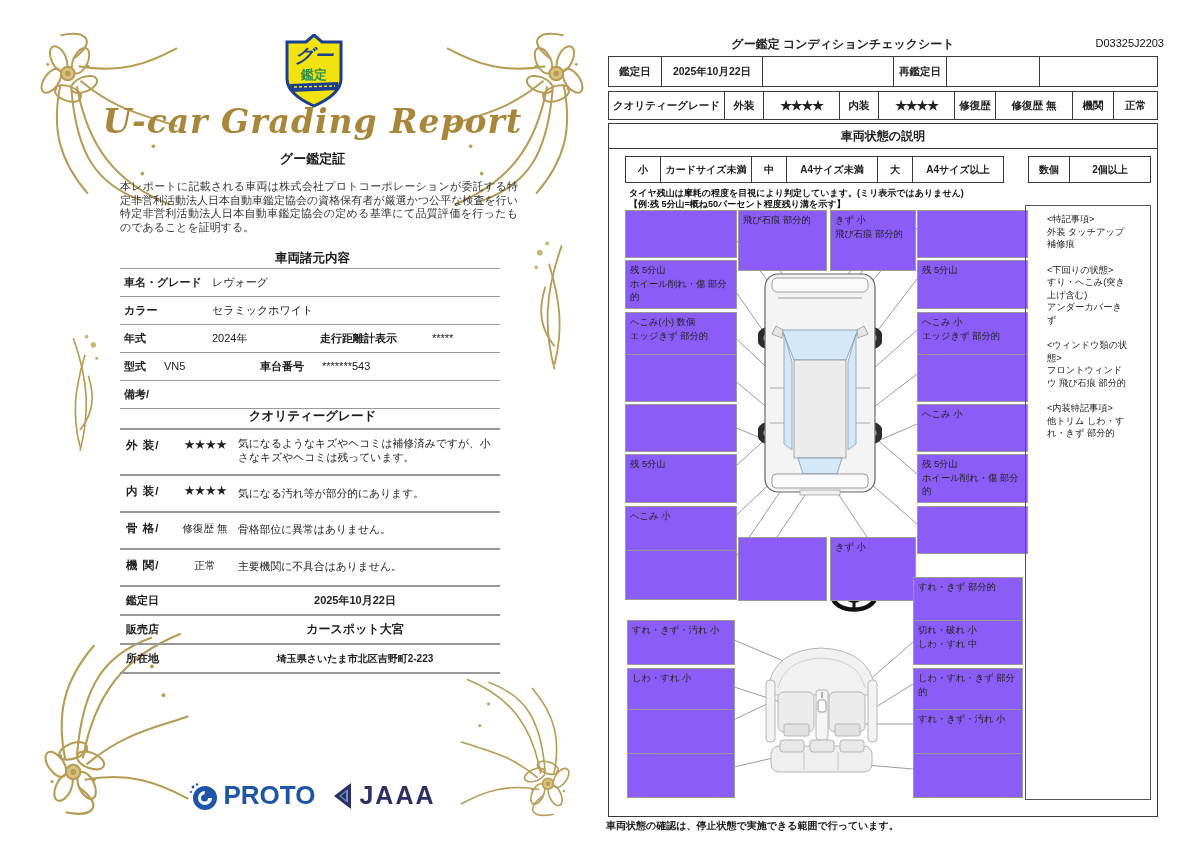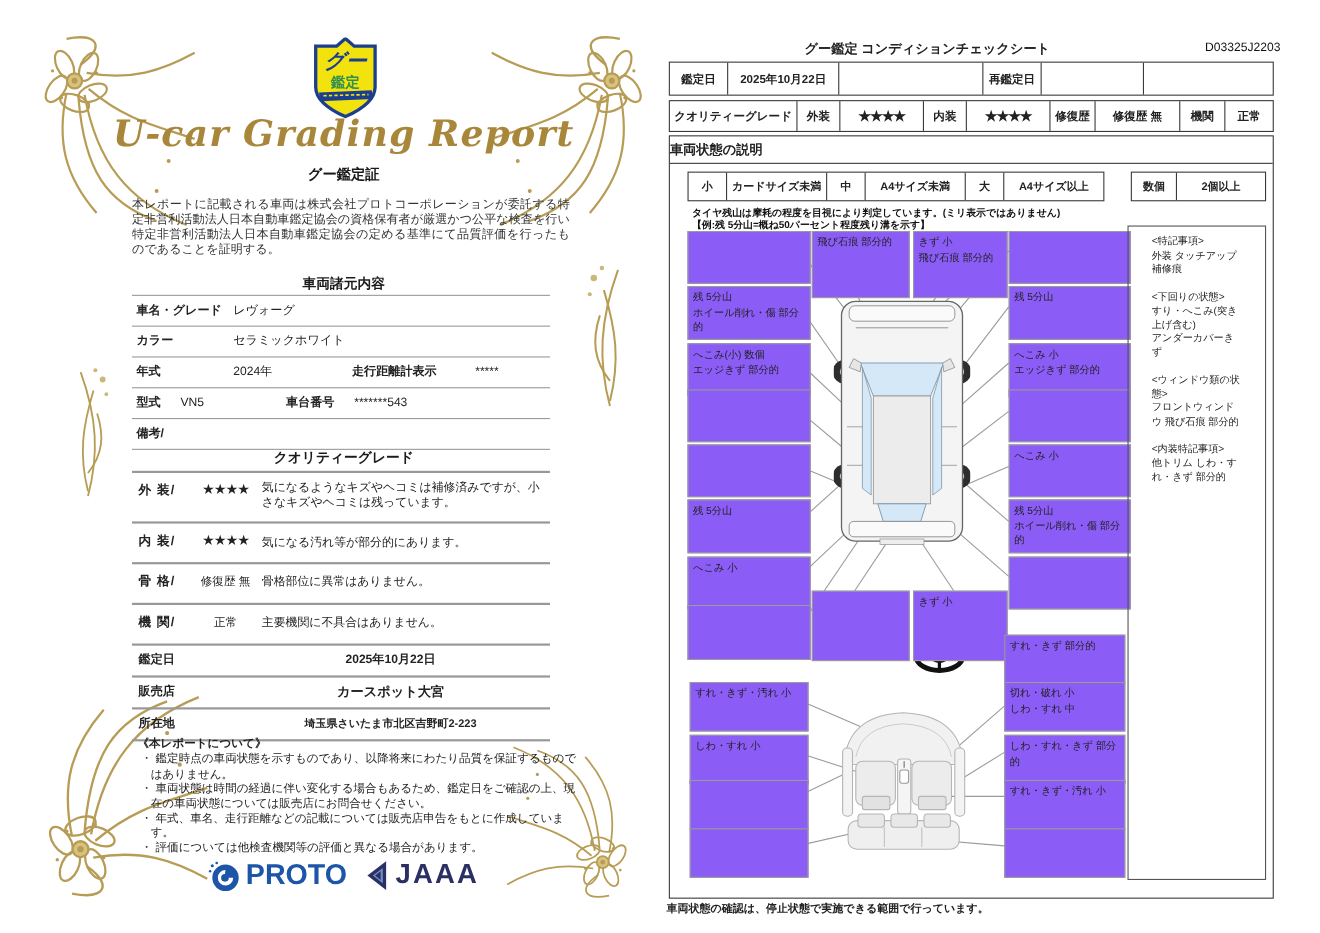--- a/index.html
+++ b/index.html
@@ -37,21 +37,21 @@
   
   .rp{position:absolute;left:598px;top:30px;width:570px;height:805px;background:#fff;}
   .rp-title{position:absolute;left:0;top:6px;width:490px;text-align:center;font-size:12px;font-weight:bold;}
   .rp-code{position:absolute;right:4px;top:7px;font-size:11px;color:#111;}
   .tbl{position:absolute;display:flex;border:1px solid #3a3a3a;background:#fff;}
   .tc{display:flex;align-items:center;justify-content:center;border-left:1px solid #3a3a3a;
       font-size:10.5px;font-weight:bold;white-space:nowrap;overflow:hidden;}
   .tc:first-child{border-left:none;}
   .tc.star{font-size:13px;letter-spacing:-1px;}
   .bigbox{position:absolute;left:10px;top:93px;width:548px;height:692px;border:1.5px solid #3a3a3a;}
-  .bb-head{position:absolute;left:0;top:0;width:100%;height:24px;line-height:24px;
+  .bb-head{position:absolute;left:0;top:0;width:100%;height:24px;line-height:24px;text-align:center;
            font-size:12px;font-weight:bold;border-bottom:1.5px solid #3a3a3a;}
   .leg{position:absolute;display:flex;border:1px solid #3a3a3a;height:25px;}
   .lc{display:flex;align-items:center;justify-content:center;border-left:1px solid #3a3a3a;
       font-size:10px;font-weight:bold;white-space:nowrap;}
   .lc:first-child{border-left:none;}
   .tnote{position:absolute;font-size:9px;font-weight:bold;color:#111;white-space:nowrap;}
   .abox{position:absolute;border:1px solid #9a9a9a;background:#8b5cf6;font-size:9.3px;line-height:13.5px;
         padding:3px 4px;color:#222;overflow:hidden;}
   .npanel{position:absolute;left:416px;top:81px;width:126px;height:595px;border:1px solid #555;
           padding:7px 21px;box-sizing:border-box;font-size:9.2px;line-height:12.5px;}
@@ -194,27 +194,20 @@
       <div class="irow">
         <span class="glbl">販売店</span>
         <span class="ival" style="font-size:12px;">カースポット大宮</span>
       </div>
       <div class="irow">
         <span class="glbl">所在地</span>
         <span class="ival" style="font-size:10px;">埼玉県さいたま市北区吉野町2-223</span>
       </div>
     </div>
 
-    <div class="about">
-      <div class="ah">《本レポートについて》</div>
-      <div class="ai">・ 鑑定時点の車両状態を示すものであり、以降将来にわたり品質を保証するものではありません。</div>
-      <div class="ai">・ 車両状態は時間の経過に伴い変化する場合もあるため、鑑定日をご確認の上、現在の車両状態については販売店にお問合せください。</div>
-      <div class="ai">・ 年式、車名、走行距離などの記載については販売店申告をもとに作成しています。</div>
-      <div class="ai">・ 評価については他検査機関等の評価と異なる場合があります。</div>
-    </div>
 
     <div class="logos">
       <div class="proto-wrap">
         <svg width="30" height="30" viewBox="0 0 30 30">
           <circle cx="16" cy="17" r="12" fill="#1d55a8"></circle>
           <path d="M16,10 a7,7 0 1 0 7,7 l-4,0 a3.5,3.5 0 1 1 -3.5,-3.5 Z" fill="#ffffff"></path>
           <circle cx="4" cy="6" r="1.4" fill="#1d55a8"></circle>
           <circle cx="8" cy="3.5" r="1.2" fill="#1d55a8"></circle>
           <circle cx="2" cy="11" r="1.1" fill="#1d55a8"></circle>
         </svg>

